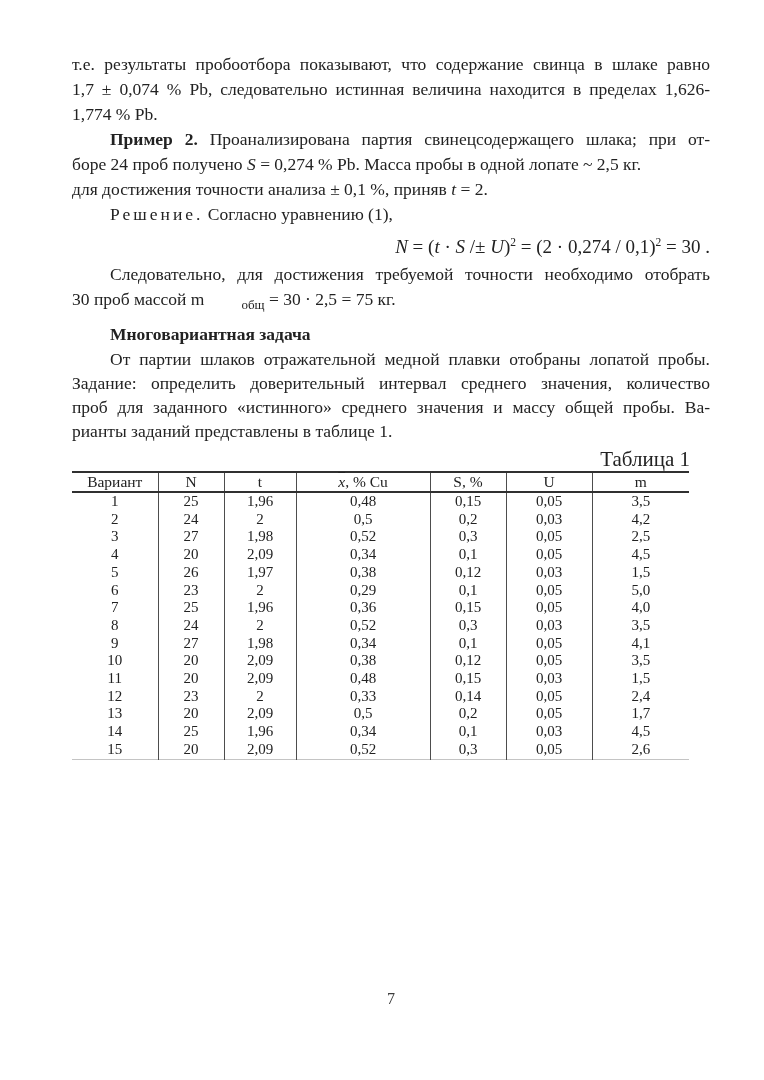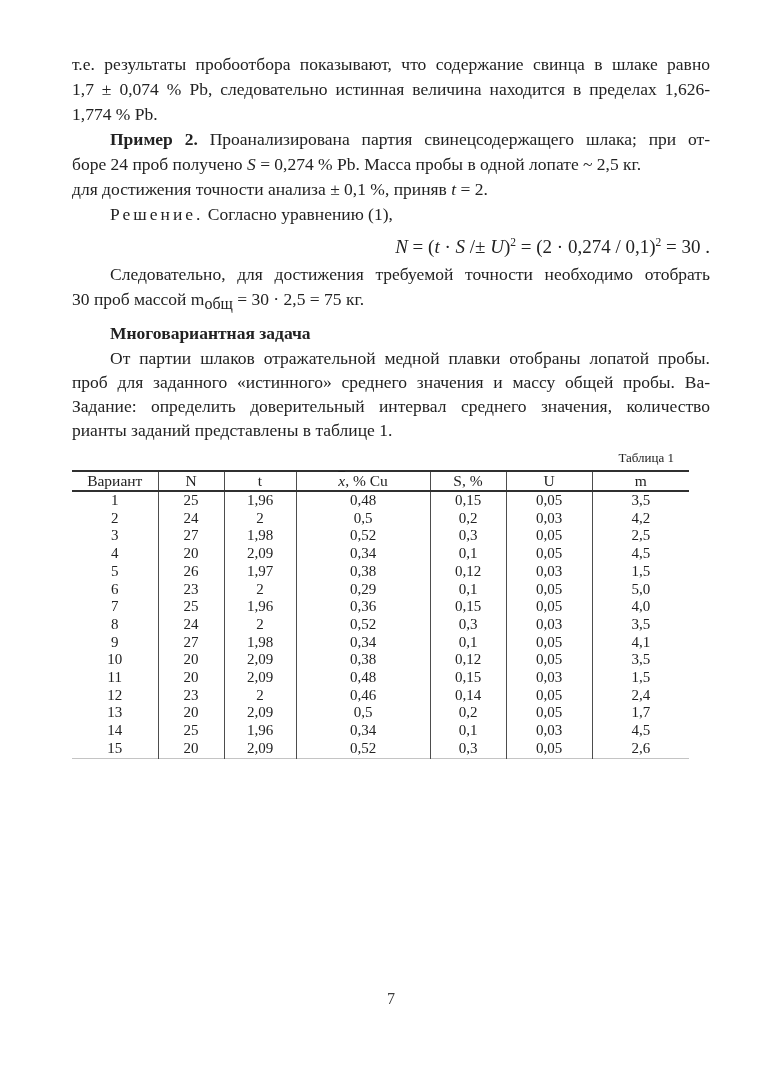--- a/index.html
+++ b/index.html
@@ -19,27 +19,27 @@
   .ln { font-size:17.5px; line-height:25px; white-space:nowrap; }
   .j { text-align:justify; text-align-last:justify; white-space:normal; }
   .ctr { text-align:right; }
   .ind { text-indent:38px; }
   .tight { line-height:24px; }
   .fml { font-size:19px; line-height:28px; margin:1px 0; }
   .r-b { font-weight:bold;font-family:Liberation Serif, serif; }
   .r-i { font-style:italic; }
   .r-ib { font-style:italic; text-decoration:overline; }
   .r-sp { letter-spacing:3px; }
-  .r-sub { font-size:16px; vertical-align:-4px; letter-spacing:0; }
+  .r-sub { font-size:13px; vertical-align:-4px; letter-spacing:0;margin-left:37px; }
   .r-sup { font-size:11.5px; vertical-align:7px; }
   .heading { margin-top:5px; }
   .tbl-caption {
-    font-size:13px; line-height:20px;
+    font-size:21px; line-height:20px;
     text-align:right;
-    margin:6px 36px 2px 0;
+    margin:6px 20px 2px 0;
   }
   table.variants {
     width:617px;
     border-collapse:collapse;
     table-layout:fixed;
     border-top:2px solid #303030;
     border-bottom:1px solid #c4c4c4;
   }
   table.variants th, table.variants td {
     font-weight:normal;
@@ -78,22 +78,22 @@
   <div class="ln"><span>1,774 % Pb.</span></div>
   <div class="ln j ind"><span class="r-b">Пример 2.</span><span> Проанализирована партия свинецсодержащего шлака; при от-</span></div>
   <div class="ln"><span>боре 24 проб получено </span><span class="r-i">S</span><span> = 0,274 % Pb. Масса пробы в одной лопате ~ 2,5 кг.</span></div>
   <div class="ln"><span>для достижения точности анализа ± 0,1 %, приняв </span><span class="r-i">t</span><span> = 2.</span></div>
   <div class="ln ind"><span class="r-sp">Решение.</span><span> Согласно уравнению (1),</span></div>
   <div class="ln ctr fml"><span class="r-i">N</span><span> = (</span><span class="r-i">t</span><span> · </span><span class="r-i">S</span><span> /± </span><span class="r-i">U</span><span>)</span><span class="r-sup">2</span><span> = (2 · 0,274 / 0,1)</span><span class="r-sup">2</span><span> = 30 .</span></div>
   <div class="ln j ind"><span>Следовательно, для достижения требуемой точности необходимо отобрать</span></div>
   <div class="ln"><span>30 проб массой m</span><span class="r-sub">общ</span><span> = 30 · 2,5 = 75 кг.</span></div>
   <div class="ln ind heading"><span class="r-b">Многовариантная задача</span></div>
   <div class="ln j ind tight"><span>От партии шлаков отражательной медной плавки отобраны лопатой пробы.</span></div>
+  <div class="ln j tight"><span>Задание: определить доверительный интервал среднего значения, количество</span></div>
   <div class="ln j tight"><span>проб для заданного «истинного» среднего значения и массу общей пробы. Ва-</span></div>
-  <div class="ln j tight"><span>Задание: определить доверительный интервал среднего значения, количество</span></div>
   <div class="ln tight"><span>рианты заданий представлены в таблице 1.</span></div>
 
   <div class="tbl-caption">Таблица 1</div>
 
   <table class="variants">
     <colgroup>
       <col style="width:86px">
         <col style="width:66px">
         <col style="width:72px">
       <col style="width:134px">
@@ -209,21 +209,21 @@
           <td>2,09</td>
           <td>0,48</td>
           <td>0,15</td>
           <td>0,03</td>
           <td>1,5</td>
         </tr>
         <tr>
           <td>12</td>
           <td>23</td>
           <td>2</td>
-          <td>0,46</td>
+          <td>0,33</td>
           <td>0,14</td>
           <td>0,05</td>
           <td>2,4</td>
         </tr>
         <tr>
           <td>13</td>
           <td>20</td>
           <td>2,09</td>
           <td>0,5</td>
           <td>0,2</td>

